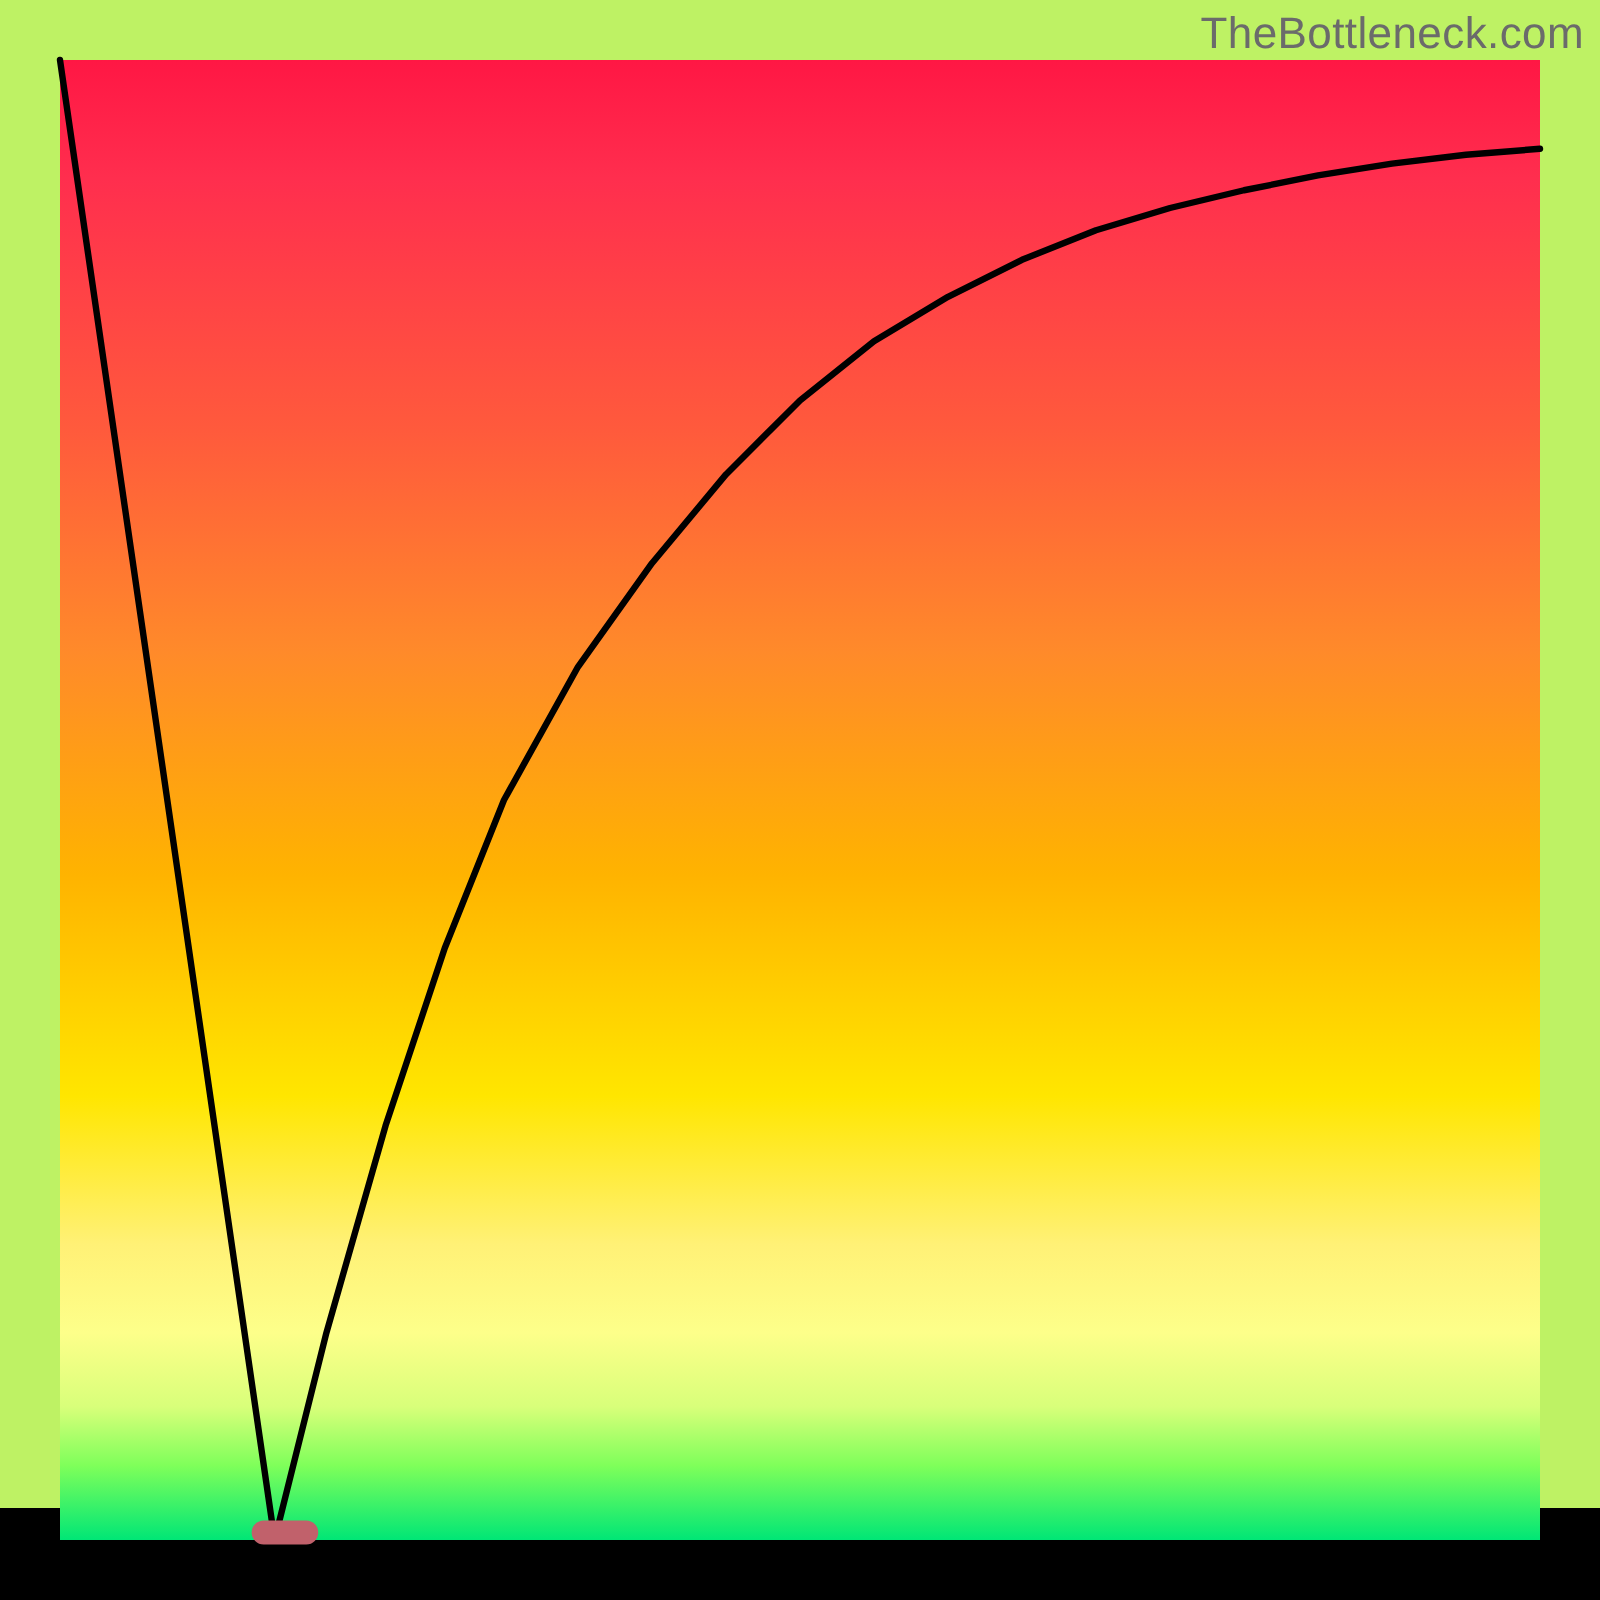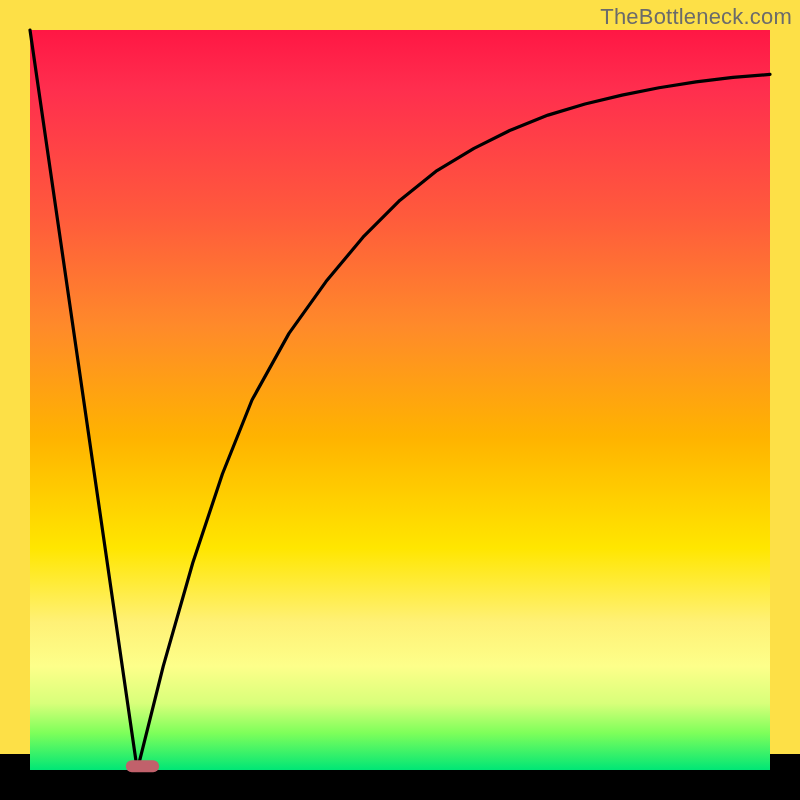--- a/index.html
+++ b/index.html
@@ -8,21 +8,21 @@
     width: 800px;
     height: 800px;
     overflow: hidden;
     background: #000;
     font-family: Arial, Helvetica, sans-serif;
   }
   .frame {
     position: relative;
     width: 800px;
     height: 754px;
-    background: #fde047;
+    background: #bef264;
   }
   .plot-area {
     position: absolute;
     left: 30px;
     top: 30px;
     width: 740px;
     height: 740px;
     
     background: linear-gradient(to bottom,
       #ff1744 0%,

